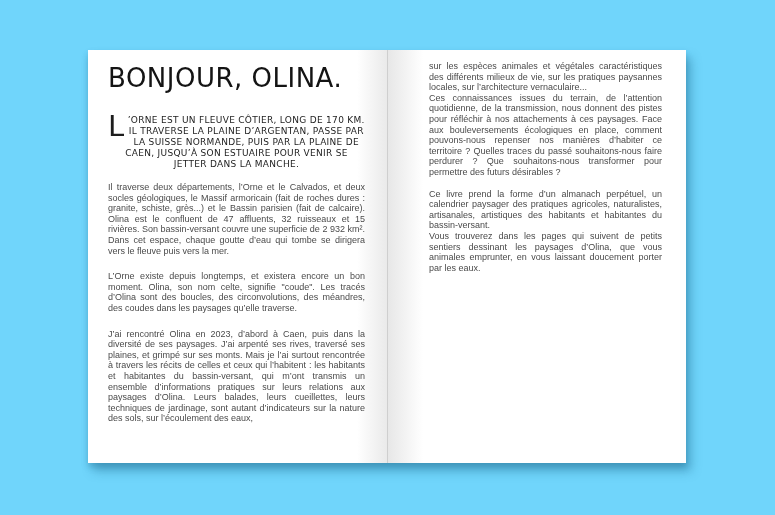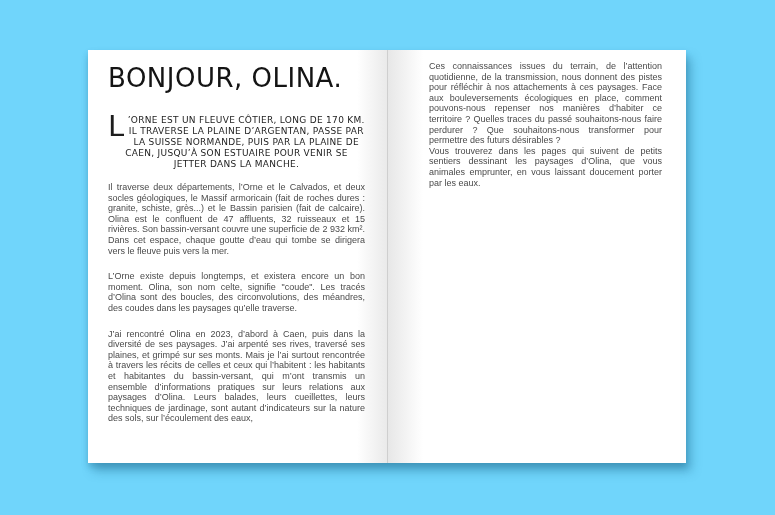--- a/index.html
+++ b/index.html
@@ -113,21 +113,23 @@
       <p class="para">Il traverse deux départements, l’Orne et le Calvados, et deux socles géologiques, le Massif armoricain (fait de roches dures : granite, schiste, grès...) et le Bassin parisien (fait de calcaire). Olina est le confluent de 47 affluents, 32 ruisseaux et 15 rivières. Son bassin-versant couvre une superficie de 2 932 km². Dans cet espace, chaque goutte d’eau qui tombe se dirigera vers le fleuve puis vers la mer.</p>
       <p class="para gap">L’Orne existe depuis longtemps, et existera encore un bon moment. Olina, son nom celte, signifie "coude". Les tracés d’Olina sont des boucles, des circonvolutions, des méandres, des coudes dans les paysages qu’elle traverse.</p>
       <p class="para gap">J’ai rencontré Olina en 2023, d’abord à Caen, puis dans la diversité de ses paysages. J’ai arpenté ses rives, traversé ses plaines, et grimpé sur ses monts. Mais je l’ai surtout rencontrée à travers les récits de celles et ceux qui l’habitent : les habitants et habitantes du bassin-versant, qui m’ont transmis un ensemble d’informations pratiques sur leurs relations aux paysages d’Olina. Leurs balades, leurs cueillettes, leurs techniques de jardinage, sont autant d’indicateurs sur la nature des sols, sur l’écoulement des eaux,</p>
     </div>
 
     <div class="gutter-shadow-left"></div>
   </div>
 
   <div class="page page-right">
     <div class="body-col" style="margin-top:0;">
+      <p class="para">sur les espèces animales et végétales caractéristiques des différents milieux de vie, sur les pratiques paysannes locales, sur l’architecture vernaculaire...</p>
       <p class="para">Ces connaissances issues du terrain, de l’attention quotidienne, de la transmission, nous donnent des pistes pour réfléchir à nos attachements à ces paysages. Face aux bouleversements écologiques en place, comment pouvons-nous repenser nos manières d’habiter ce territoire ? Quelles traces du passé souhaitons-nous faire perdurer ? Que souhaitons-nous transformer pour permettre des futurs désirables ?</p>
+      <p class="para gap-sm">Ce livre prend la forme d’un almanach perpétuel, un calendrier paysager des pratiques agricoles, naturalistes, artisanales, artistiques des habitants et habitantes du bassin-versant.</p>
       <p class="para">Vous trouverez dans les pages qui suivent de petits sentiers dessinant les paysages d’Olina, que vous animales emprunter, en vous laissant doucement porter par les eaux.</p>
     </div>
 
     <div class="gutter-shadow-right"></div>
     <div class="fold-line"></div>
   </div>
 
 </div>
 
 </body></html>

